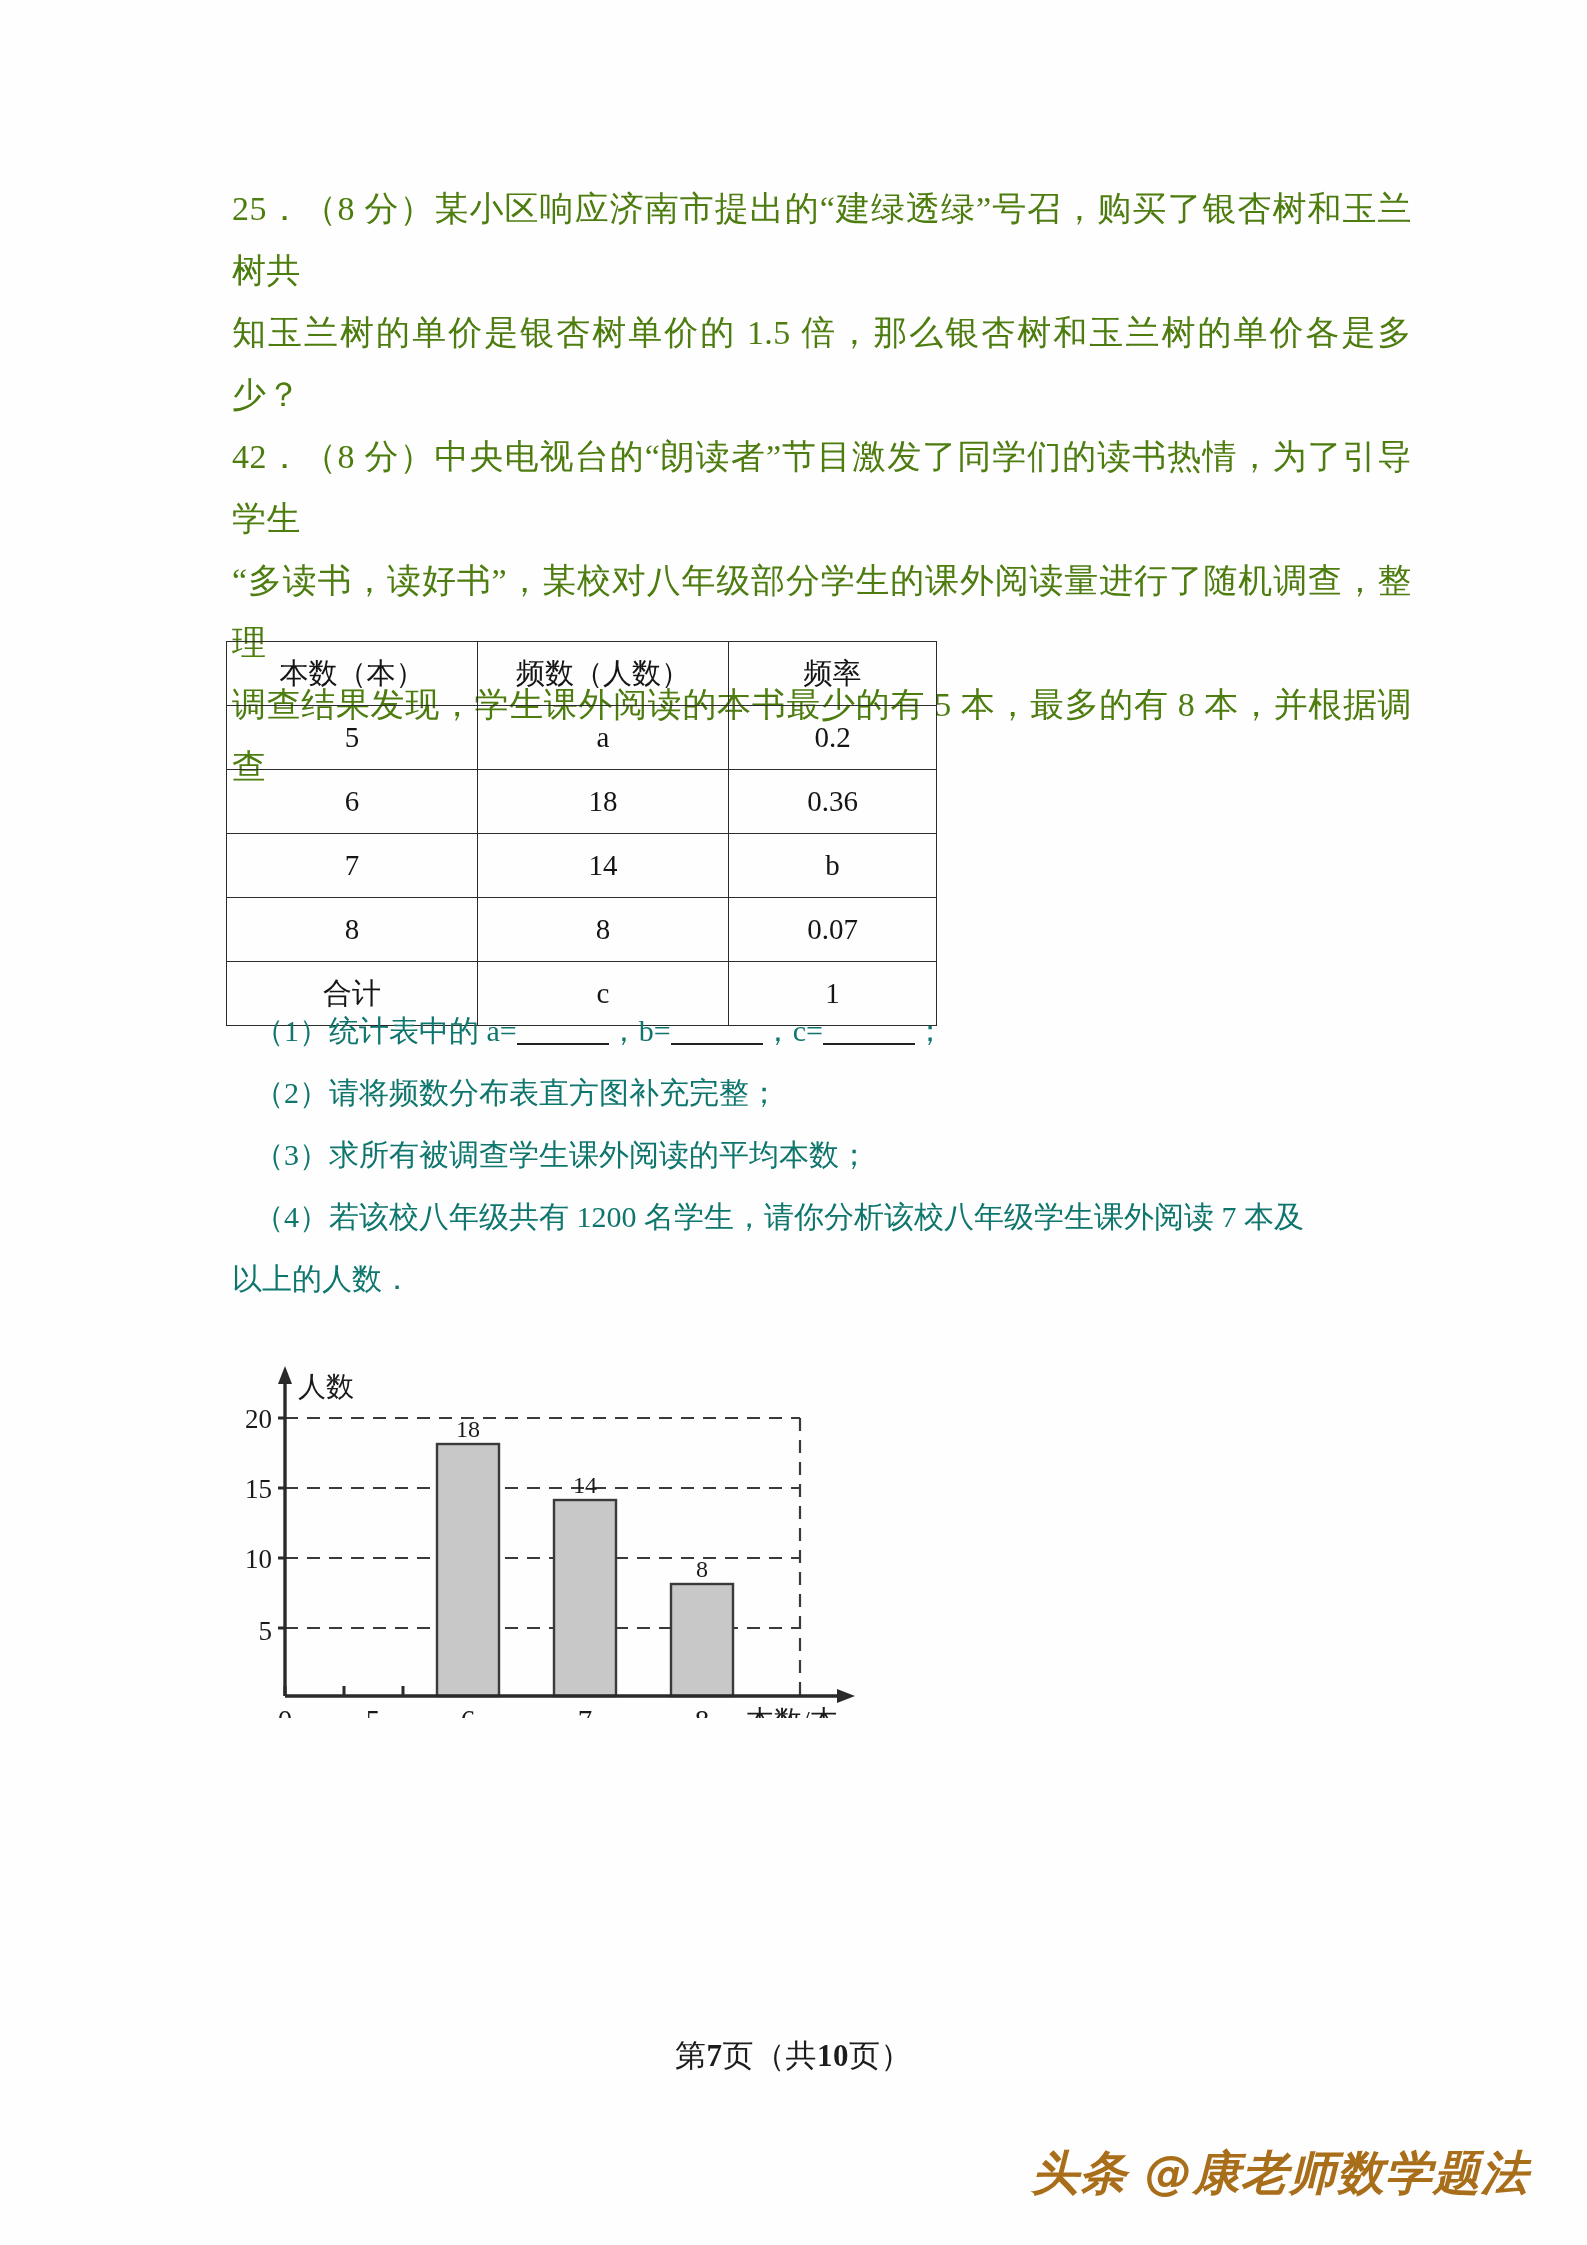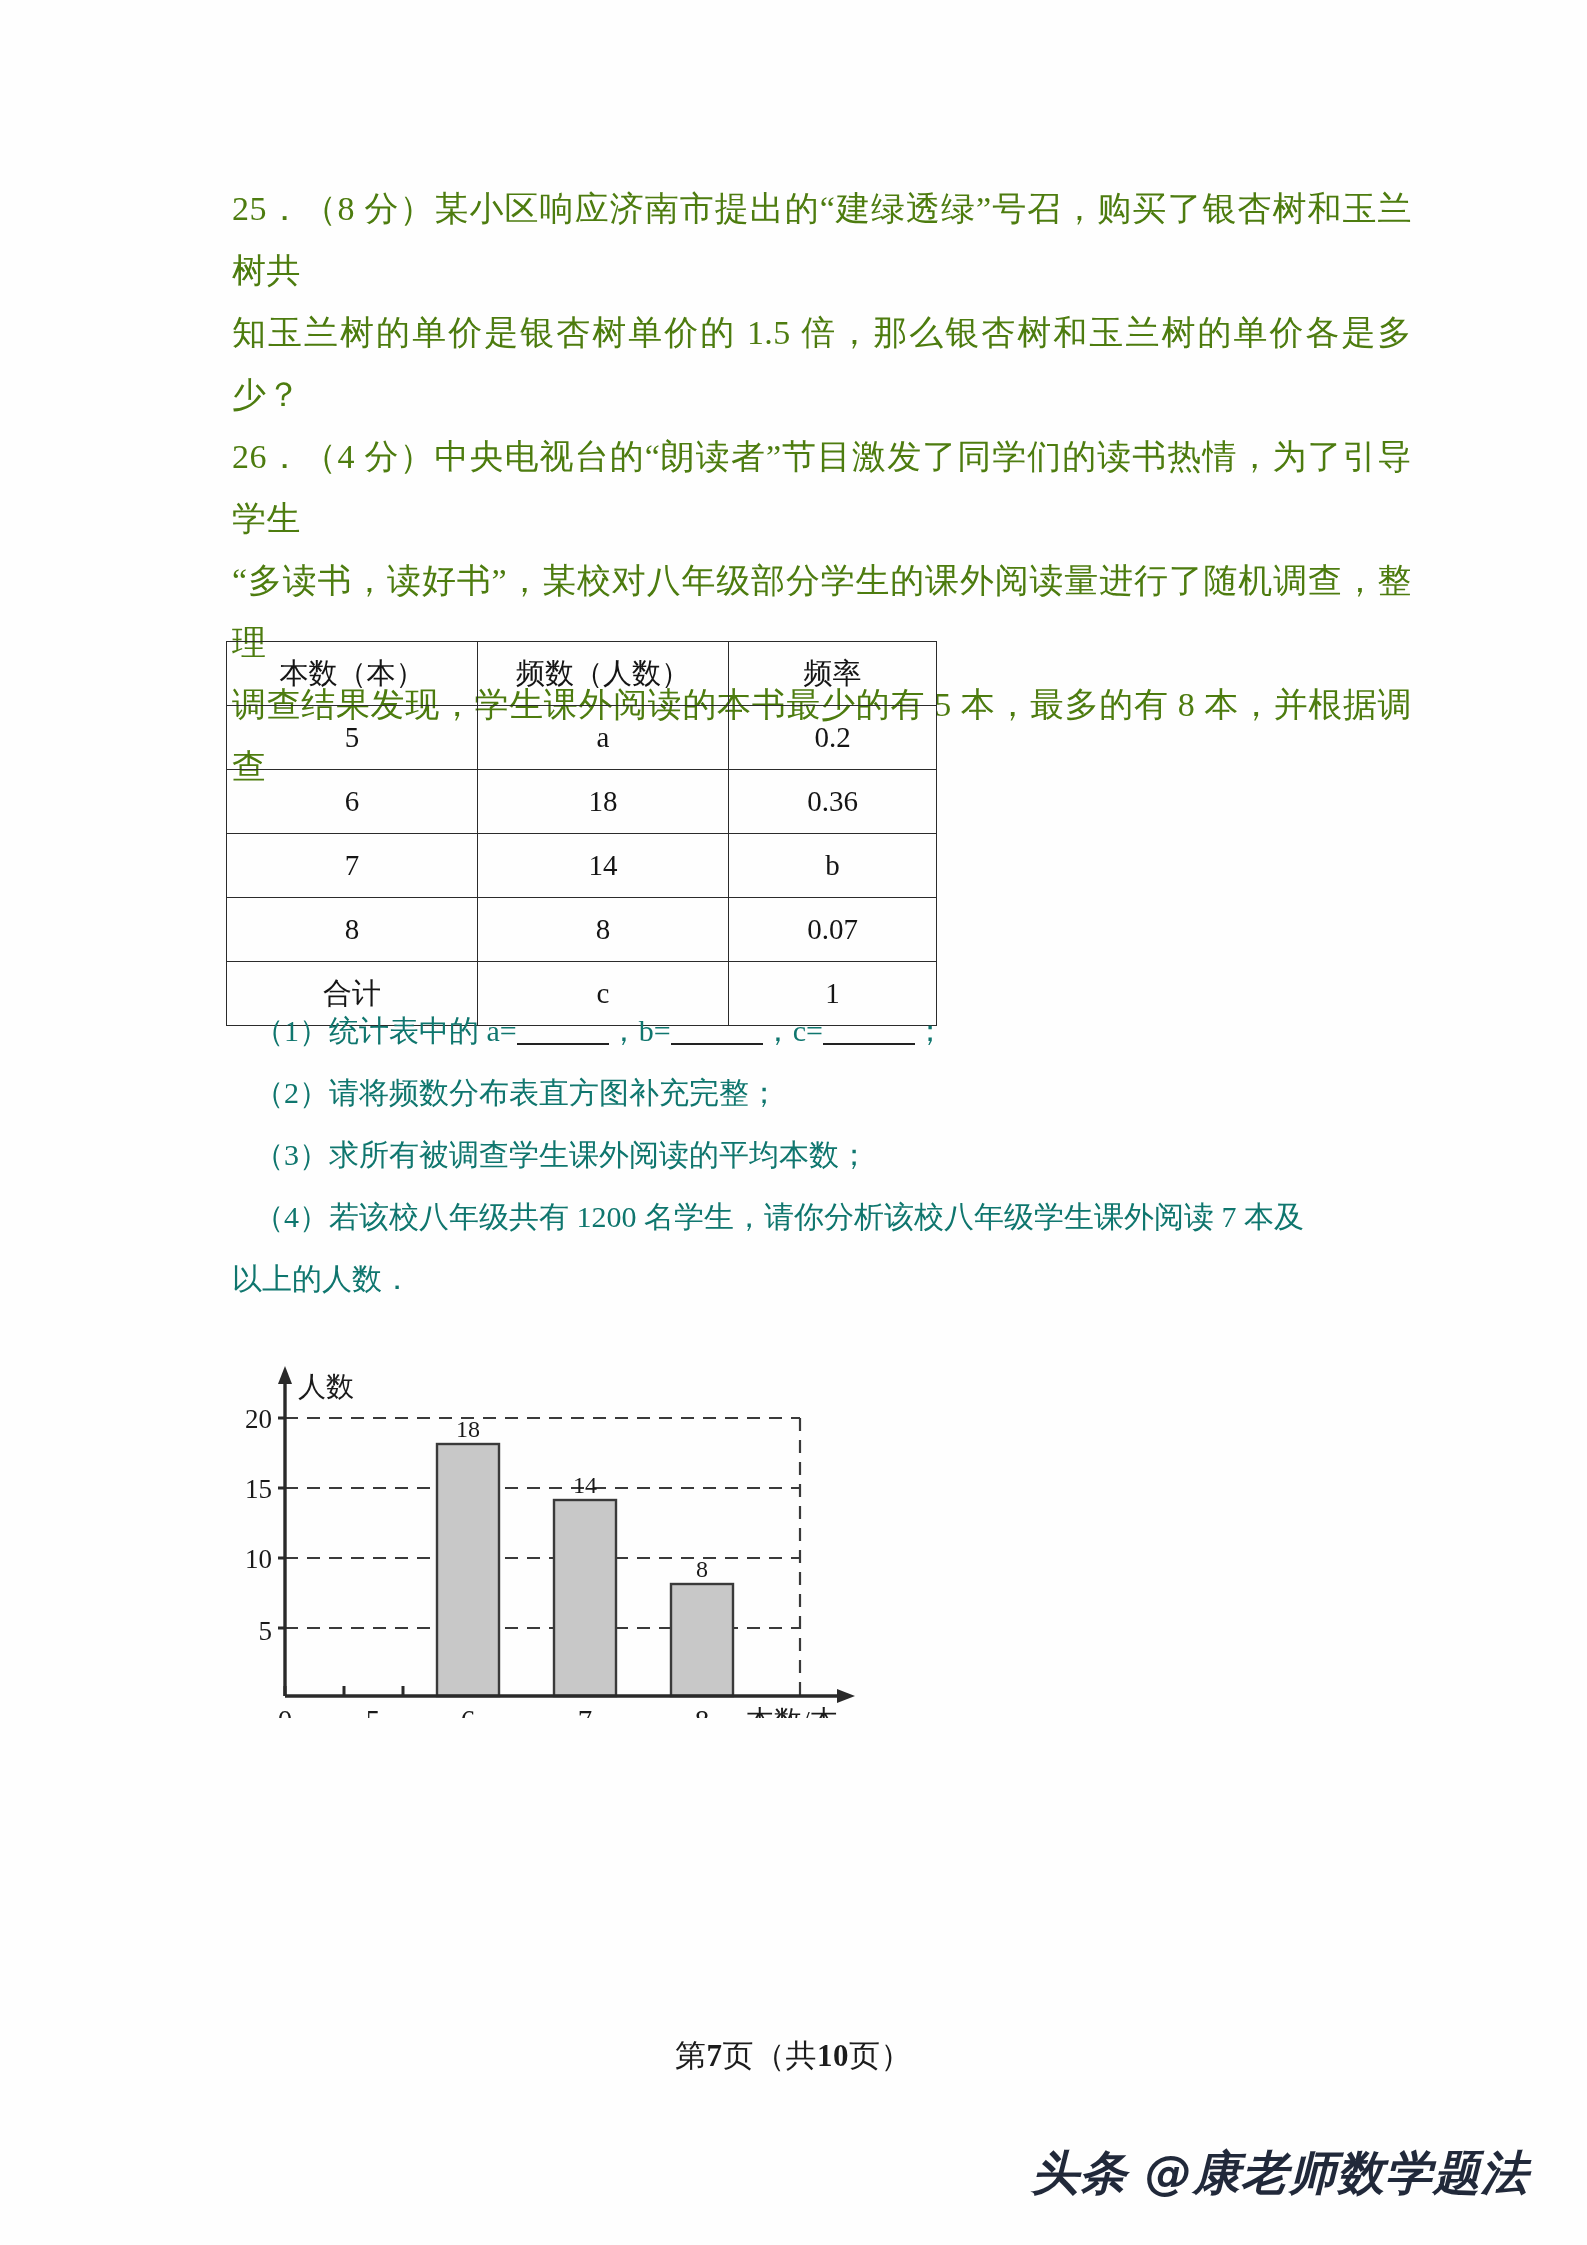--- a/index.html
+++ b/index.html
@@ -102,39 +102,39 @@
   }
   .footer .b { font-weight: 700; }
 
   .watermark {
     position: absolute;
     right: 58px;
     top: 2142px;
     font-size: 47px;
     font-weight: 700;
     font-style: italic;
-    color: #0f172a;
+    color: #a16207;
     font-family: "DejaVu Sans", sans-serif;
     letter-spacing: 1px;
     text-shadow: 2px 2px 0 #ffffff, -1px -1px 0 rgba(255,255,255,0.9);
     opacity: 0.92;
     white-space: nowrap;
   }
 </style>
 </head>
 <body>
 
 <div class="page">
 
   <div class="content">
 
     <div class="para">25．（8 分）某小区响应济南市提出的“建绿透绿”号召，购买了银杏树和玉兰树共</div>
     <div class="para">知玉兰树的单价是银杏树单价的 1.5 倍，那么银杏树和玉兰树的单价各是多少？</div>
 
-    <div class="para">26．（4 分）中央电视台的“朗读者”节目激发了同学们的读书热情，为了引导学生</div>
+    <div class="para">42．（8 分）中央电视台的“朗读者”节目激发了同学们的读书热情，为了引导学生</div>
     <div class="para">“多读书，读好书”，某校对八年级部分学生的课外阅读量进行了随机调查，整理</div>
     <div class="para">调查结果发现，学生课外阅读的本书最少的有 5 本，最多的有 8 本，并根据调查</div>
   </div>
 
   <table class="freq-table">
     <colgroup>
         <col class="c1">
         <col class="c2">
         <col class="c3">
       </colgroup>

